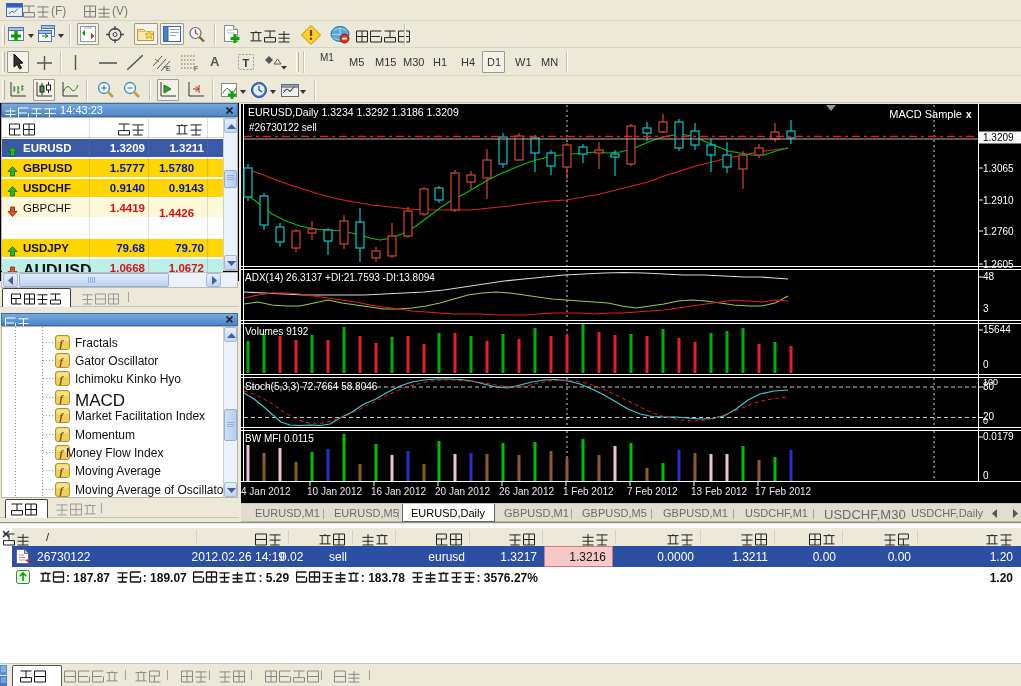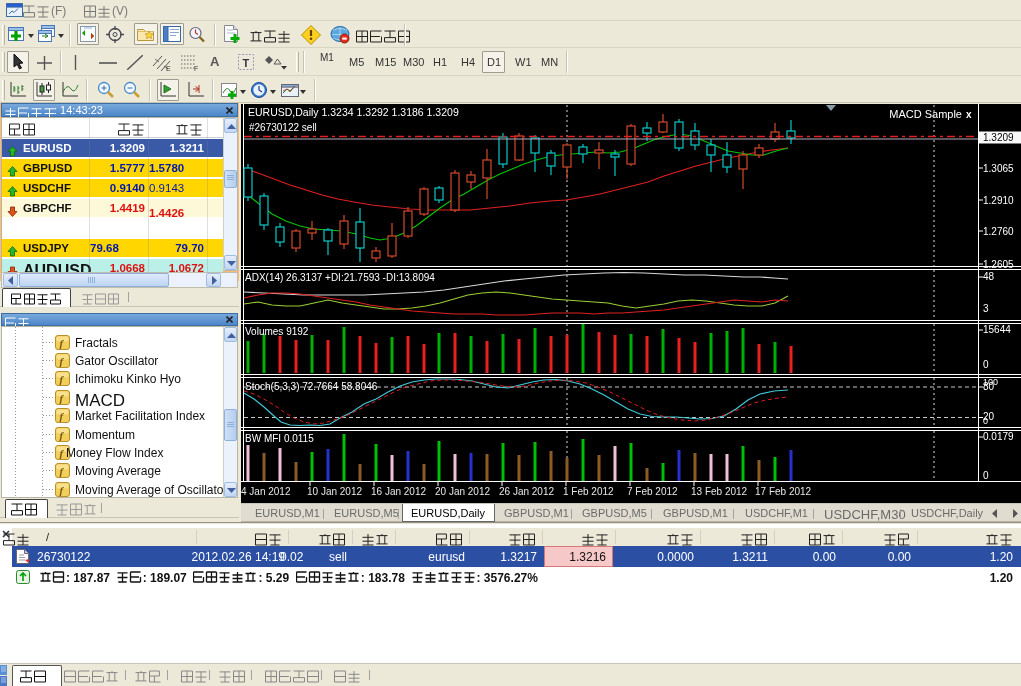--- a/index.html
+++ b/index.html
@@ -202,21 +202,21 @@
     </svg>
 <svg class="abs" style="left:281px;top:5px" width="26" height="19">
       <rect x="0.5" y="3.5" width="17" height="12" fill="#e8f0f8" stroke="#667"></rect>
       <rect x="0.5" y="3.5" width="17" height="2.6" fill="#88aacc" stroke="#667"></rect>
       <path d="M2 12l4-4 3 2 5-5" stroke="#207820" fill="none"></path>
       <path d="M2 10l4-2 3 3 5-6" stroke="#c03020" fill="none" stroke-width="0.8"></path>
       <path d="M19 9h6l-3 4z" fill="#333"></path>
     </svg>
 <div class="tb-sep" style="left:314px"></div>
 </div>
-<div class="abs" style="left:0;top:103px;width:239px;height:178px;background:#fdba74">
+<div class="abs" style="left:0;top:103px;width:239px;height:178px;background:#000000">
 <div class="abs" style="left:1px;top:0;width:237px;height:14px;background:linear-gradient(180deg,#78a8dc,#4c86c8);border:1px solid #3a6ea5">
 <span class="abs" style="left:3px;top:0px"><svg width="52" height="13" style="vertical-align:-2px">
           <path d="M5.5 1.0L5.5 11.0M0.5 4.0L10.5 4.0M0.5 7.5L10.5 7.5M0.5 11.0L10.5 11.0M13.5 1.0L23.5 1.0M13.5 1.0L13.5 11.0M13.5 6.0L22.0 6.0M13.5 11.0L23.5 11.0M23.5 6.0L23.5 11.0M26.5 1.8L36.5 1.8M31.5 1.8L31.5 11.0M26.5 6.5L36.5 6.5M27.3 11.0L35.7 11.0M39.5 1.8L49.5 1.8M44.5 1.8L44.5 11.0M39.5 6.5L49.5 6.5M40.3 11.0L48.7 11.0" stroke="#fff" stroke-width="1" fill="none"></path>
         </svg></span>
 <span class="abs" style="left:52px;top:0px;font-size:11px;color:#fff">: 14:43:23</span>
 <svg width="7" height="7" style="position:absolute;right:4px;top:3px">
         <path d="M0.5 0.5 6.5 6.5M6.5 0.5 0.5 6.5" stroke="#222" stroke-width="1.6"></path>
       </svg>
 </div>
 <div class="abs" style="left:1px;top:14px;width:222px;height:154px;background:#fff;border:1px solid #b8b5a4;border-right:0">
@@ -238,44 +238,44 @@
 <span class="abs" style="left:21px;top:3px;font-size:11.5px;font-weight:bold;color:#fff">EURUSD</span>
 <span class="abs" style="left:88px;top:3px;width:55px;text-align:right;font-size:11.5px;font-weight:bold;color:#fff">1.3209</span>
 <span class="abs" style="left:147px;top:3px;width:55px;text-align:right;font-size:11.5px;font-weight:bold;color:#fff">1.3211</span>
 </div>
 <div class="abs" style="left:0;top:41px;width:221px;height:18px;background:#ffd600;overflow:hidden">
 <span class="abs" style="left:5px;top:3px"><svg width="11" height="11" style="vertical-align:-1px">
             <path d="M5.5 0.5 10 5.5H7.5V10h-4V5.5H1z" fill="#28b428" stroke="#0a6a0a" stroke-width="0.8"></path>
           </svg></span>
 <span class="abs" style="left:21px;top:3px;font-size:11.5px;font-weight:bold;color:#111">GBPUSD</span>
 <span class="abs" style="left:88px;top:3px;width:55px;text-align:right;font-size:11.5px;font-weight:bold;color:#0018b0">1.5777</span>
-<span class="abs" style="left:147px;top:3px;width:55px;text-align:left;font-size:11.5px;font-weight:bold;color:#0018b0">1.5780</span>
+<span class="abs" style="left:147px;top:3px;width:55px;text-align:center;font-size:11.5px;font-weight:bold;color:#0018b0">1.5780</span>
 </div>
 <div class="abs" style="left:0;top:61px;width:221px;height:18px;background:#ffd600;overflow:hidden">
 <span class="abs" style="left:5px;top:3px"><svg width="11" height="11" style="vertical-align:-1px">
             <path d="M5.5 0.5 10 5.5H7.5V10h-4V5.5H1z" fill="#28b428" stroke="#0a6a0a" stroke-width="0.8"></path>
           </svg></span>
 <span class="abs" style="left:21px;top:3px;font-size:11.5px;font-weight:bold;color:#111">USDCHF</span>
 <span class="abs" style="left:88px;top:3px;width:55px;text-align:right;font-size:11.5px;font-weight:bold;color:#0018b0">0.9140</span>
-<span class="abs" style="left:147px;top:3px;width:55px;font-size:11.5px;font-weight:normal;color:#0018b0">0.9143</span>
+<span class="abs" style="left:147px;top:3px;width:55px;text-align:right;font-size:11.5px;font-weight:bold;color:#0018b0">0.9143</span>
 </div>
 <div class="abs" style="left:0;top:81px;width:221px;height:18px;background:#fdf8d8;overflow:hidden">
 <span class="abs" style="left:5px;top:3px"><svg width="11" height="11" style="vertical-align:-1px">
             <path d="M5.5 10.5 1 5.5h2.5V1h4v4.5H10z" fill="#e0501c" stroke="#8a2400" stroke-width="0.8"></path>
           </svg></span>
-<span class="abs" style="left:21px;top:3px;font-size:11.5px;font-weight:bold;color:#111">GBPCHF</span>
+<span class="abs" style="left:21px;top:3px;font-size:11.5px;font-weight:normal;color:#111">GBPCHF</span>
 <span class="abs" style="left:88px;top:3px;width:55px;text-align:right;font-size:11.5px;font-weight:bold;color:#e01010">1.4419</span>
-<span class="abs" style="left:147px;top:8px;width:55px;text-align:left;font-size:11.5px;font-weight:bold;color:#e01010">1.4426</span>
+<span class="abs" style="left:147px;top:8px;width:55px;text-align:center;font-size:11.5px;font-weight:bold;color:#e01010">1.4426</span>
 </div>
 <div class="abs" style="left:0;top:121px;width:221px;height:18px;background:#ffd600;overflow:hidden">
 <span class="abs" style="left:5px;top:3px"><svg width="11" height="11" style="vertical-align:-1px">
             <path d="M5.5 0.5 10 5.5H7.5V10h-4V5.5H1z" fill="#28b428" stroke="#0a6a0a" stroke-width="0.8"></path>
           </svg></span>
 <span class="abs" style="left:21px;top:3px;font-size:11.5px;font-weight:bold;color:#111">USDJPY</span>
-<span class="abs" style="left:88px;top:3px;width:55px;font-size:11.5px;font-weight:bold;color:#0018b0">79.68</span>
+<span class="abs" style="left:88px;top:3px;width:55px;text-align:right;font-size:11.5px;font-weight:bold;color:#0018b0">79.68</span>
 <span class="abs" style="left:147px;top:3px;width:55px;text-align:right;font-size:11.5px;font-weight:bold;color:#0018b0">79.70</span>
 </div>
 <div class="abs" style="left:0;top:141px;width:221px;height:13px;background:#baf0e8;overflow:hidden">
 <span class="abs" style="left:5px;top:3px"><svg width="11" height="11" style="vertical-align:-1px">
             <path d="M5.5 10.5 1 5.5h2.5V1h4v4.5H10z" fill="#e0501c" stroke="#8a2400" stroke-width="0.8"></path>
           </svg></span>
 <span class="abs" style="left:21px;top:3px;font-size:16px;font-weight:bold;color:#111">AUDUSD</span>
 <span class="abs" style="left:88px;top:3px;width:55px;text-align:right;font-size:11.5px;font-weight:bold;color:#e01010">1.0668</span>
 <span class="abs" style="left:147px;top:3px;width:55px;text-align:right;font-size:11.5px;font-weight:bold;color:#e01010">1.0672</span>
 </div>

